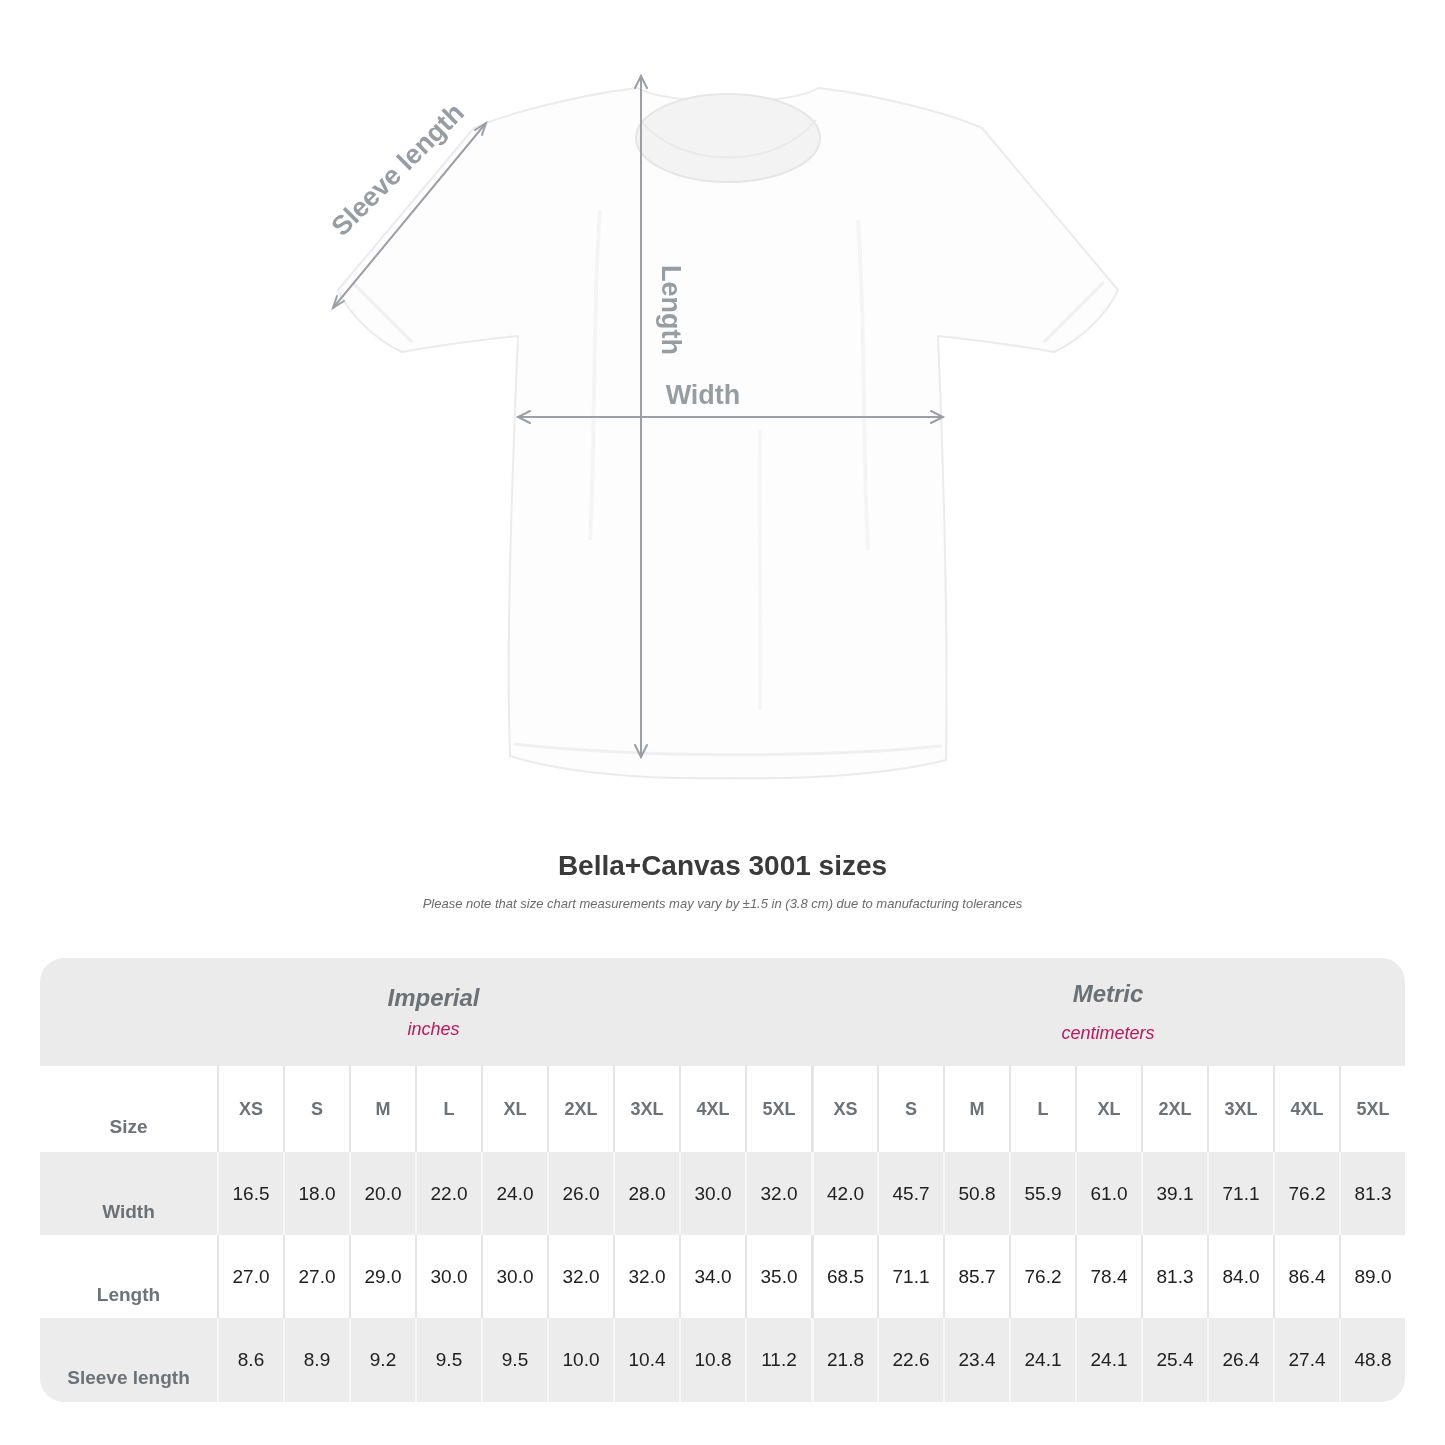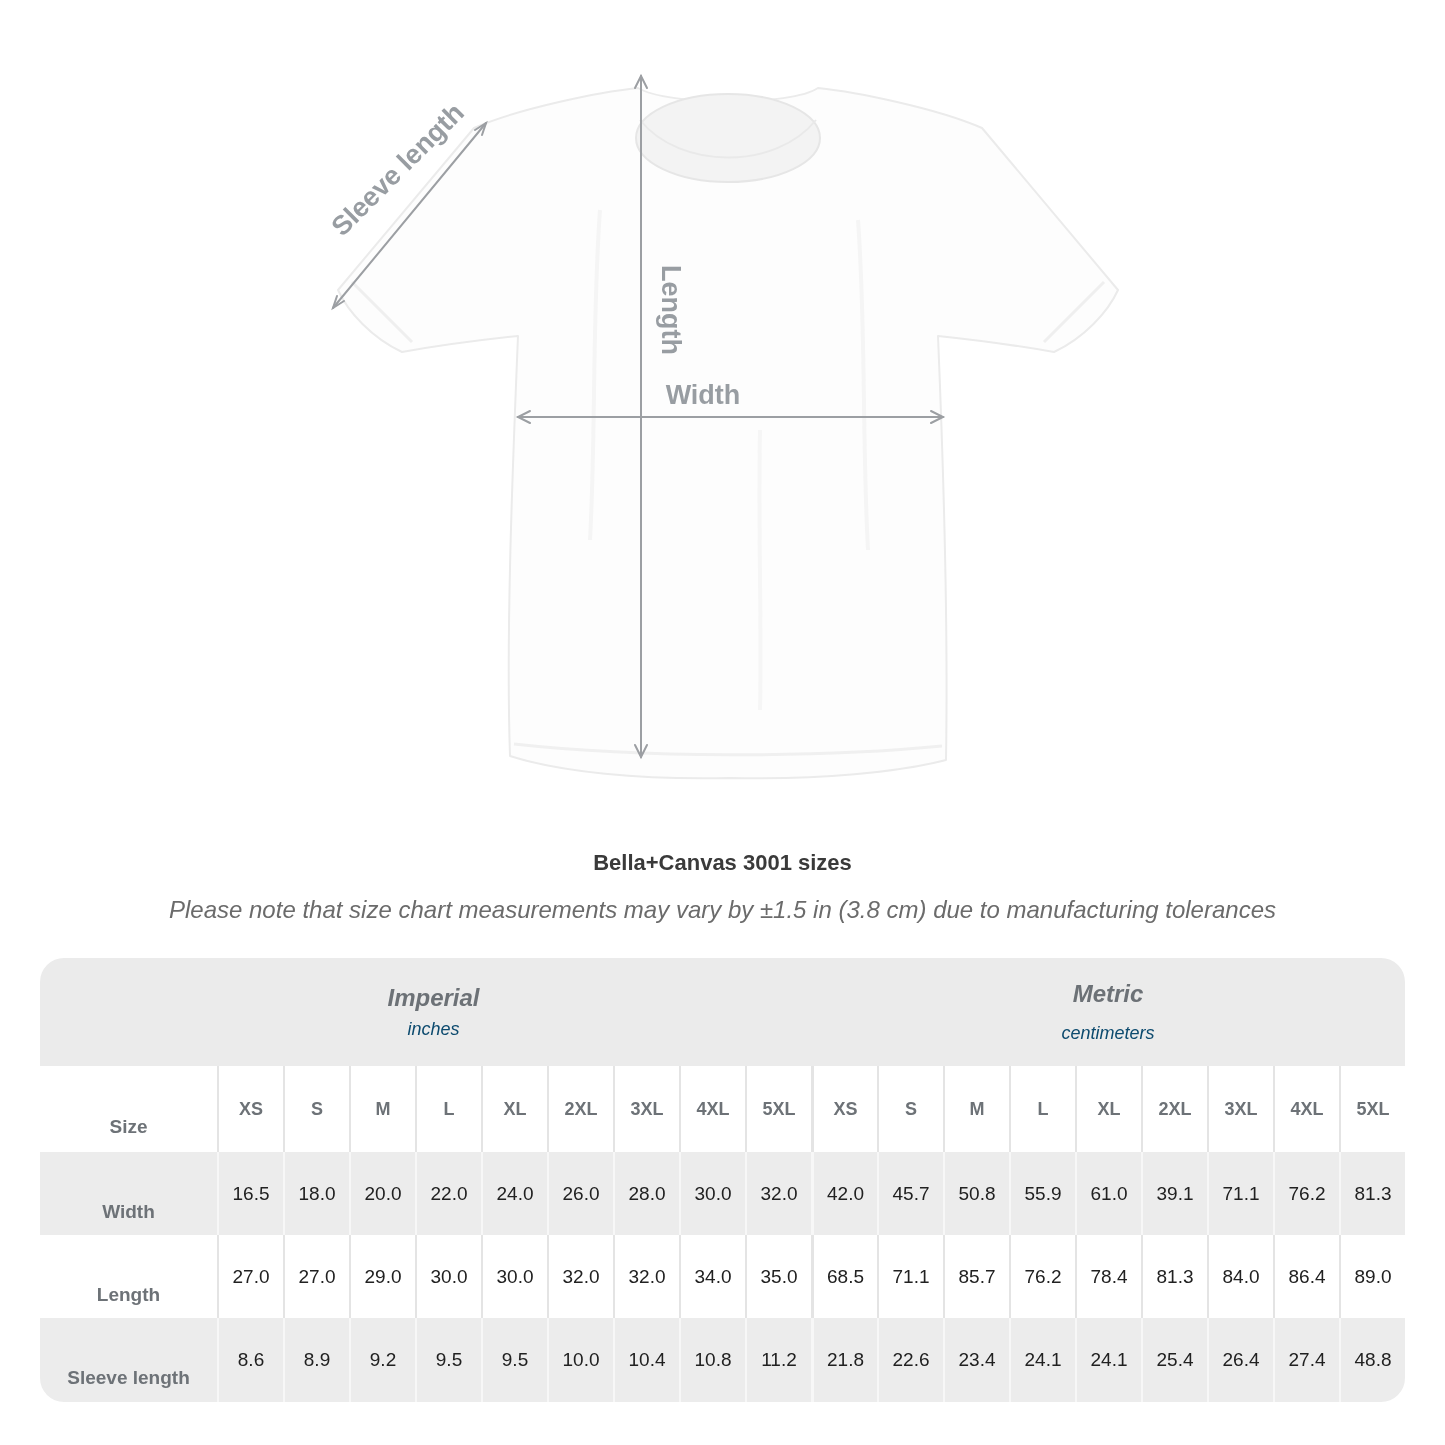--- a/index.html
+++ b/index.html
@@ -1,29 +1,29 @@
 <!DOCTYPE html>
 <html><head>
 <meta charset="utf-8">
 <style>
   html,body{margin:0;padding:0;background:#ffffff;}
   .page{position:relative;width:1445px;height:1445px;background:#ffffff;overflow:hidden;
         font-family:"Liberation Sans",sans-serif;}
   .diagram-svg{position:absolute;top:0;left:0;}
   .title{position:absolute;top:850px;left:0;width:100%;text-align:center;
-         font-size:22px;font-weight:bold;color:#3a3a3a;}
+         font-size:28px;font-weight:bold;color:#3a3a3a;}
   .subtitle{position:absolute;top:896px;left:0;width:100%;text-align:center;
-            font-size:24px;font-style:italic;color:#6b6b6b;}
+            font-size:13px;font-style:italic;color:#6b6b6b;}
   .size-table{position:absolute;top:958px;left:40px;width:1365px;border-radius:24px;
               overflow:hidden;}
   .grid-row{display:grid;grid-template-columns:177px repeat(18,1fr);align-items:stretch;}
   .unit-band{background:#ebebeb;height:108px;}
   .unit-cell{display:flex;flex-direction:column;align-items:center;justify-content:center;}
   .unit-cell .unit-label{font-size:24px;font-weight:bold;font-style:italic;color:#6c7176;}
-  .unit-cell .unit-sub{font-size:18px;font-style:italic;color:#0c4a6e;margin-top:7px;}
+  .unit-cell .unit-sub{font-size:18px;font-style:italic;color:#be185d;margin-top:7px;}
   .unit-imperial{grid-column:1 / 11;padding-left:16px;}
   .unit-metric{grid-column:11 / 20;gap:8px;}
   .row{height:83px;}
   .row--sizes{height:86px;background:#ffffff;}
   .row--white{background:#ffffff;}
   .row--shade{background:#ececec;}
   .row--last{height:84px;}
   .cell{display:flex;align-items:center;justify-content:center;font-size:19px;color:#212121;}
   .cell--label{font-weight:bold;color:#6d7277;font-size:19px;margin-top:36px;}
   .cell--size{font-weight:bold;color:#6d7277;font-size:18px;}

